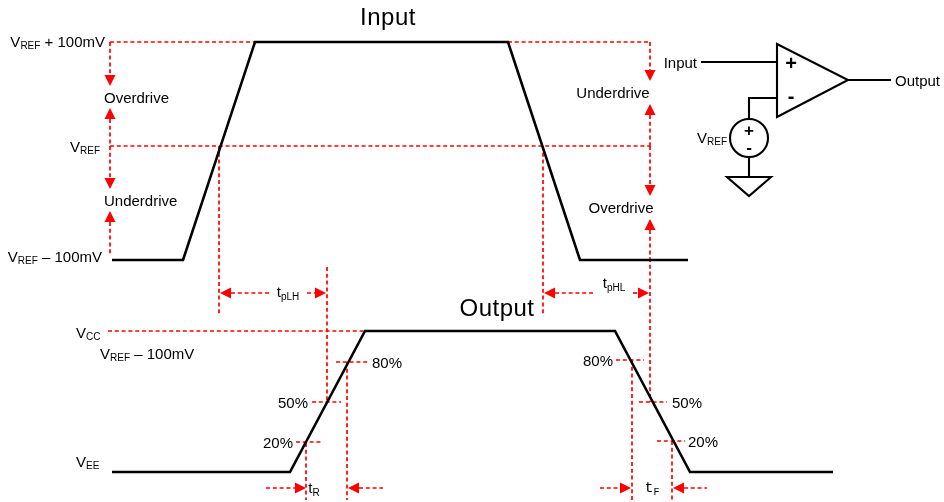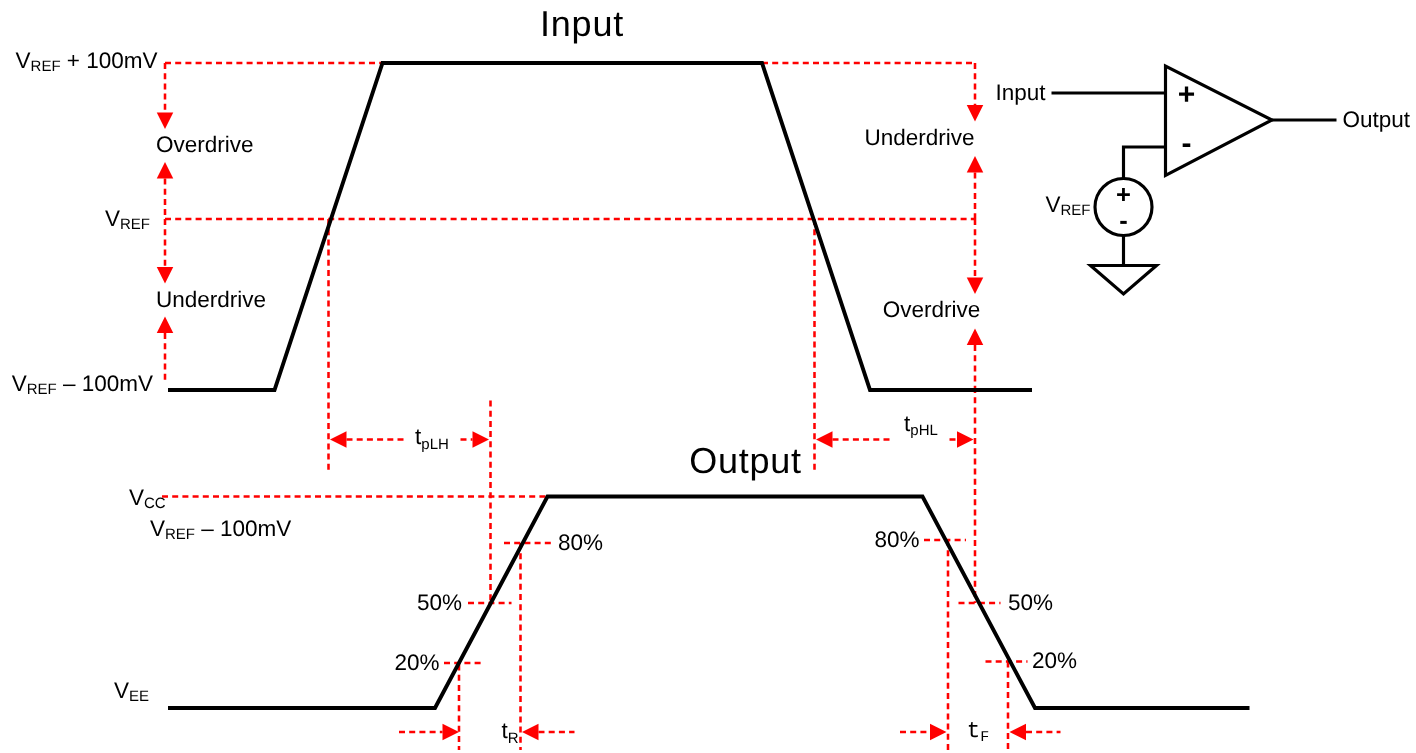--- a/index.html
+++ b/index.html
@@ -142,21 +142,21 @@
     <span>Output</span></div>
   <div class="lbl sign s20 ctr" style="left:791px; top:63px;">
     <span>+</span></div>
   <div class="lbl sign s20 ctr" style="left:791px; top:96px;">
     <span>-</span></div>
   <div class="lbl sign s17 ctr" style="left:749px; top:130px;">
     <span>+</span></div>
   <div class="lbl sign s17 ctr" style="left:749px; top:147px;">
     <span>-</span></div>
 
-  <div class="lbl lft" style="left:86px; top:333px;">
+  <div class="lbl lft" style="left:76px; top:333px;">
     <span>V</span><sub>CC</sub></div>
   <div class="lbl lft" style="left:100px; top:354px;">
     <span>V</span><sub>REF</sub><span> – 100mV</span></div>
   <div class="lbl lft" style="left:76px; top:462px;">
     <span>V</span><sub>EE</sub></div>
 
   <div class="lbl lft" style="left:372px; top:362px;">
     <span>80%</span></div>
   <div class="lbl rgt" style="left:308px; top:402px;">
     <span>50%</span></div>
@@ -166,18 +166,18 @@
     <span>80%</span></div>
   <div class="lbl lft" style="left:672px; top:402px;">
     <span>50%</span></div>
   <div class="lbl lft" style="left:688px; top:441px;">
     <span>20%</span></div>
 
   <div class="lbl ctr" style="left:288px; top:293px;">
     <span>t</span><sub class="ts">pLH</sub></div>
   <div class="lbl ctr" style="left:614px; top:284px;">
     <span>t</span><sub class="ts">pHL</sub></div>
-  <div class="lbl ctr" style="left:340px; top:489px;">
+  <div class="lbl ctr" style="left:314px; top:489px;">
     <span>t</span><sub class="ts">R</sub></div>
   <div class="lbl ctr" style="left:652px; top:489px;font-family:Liberation Mono, monospace;">
     <span>t</span><sub class="ts">F</sub></div>
 
 </div>
 
 </body></html>

